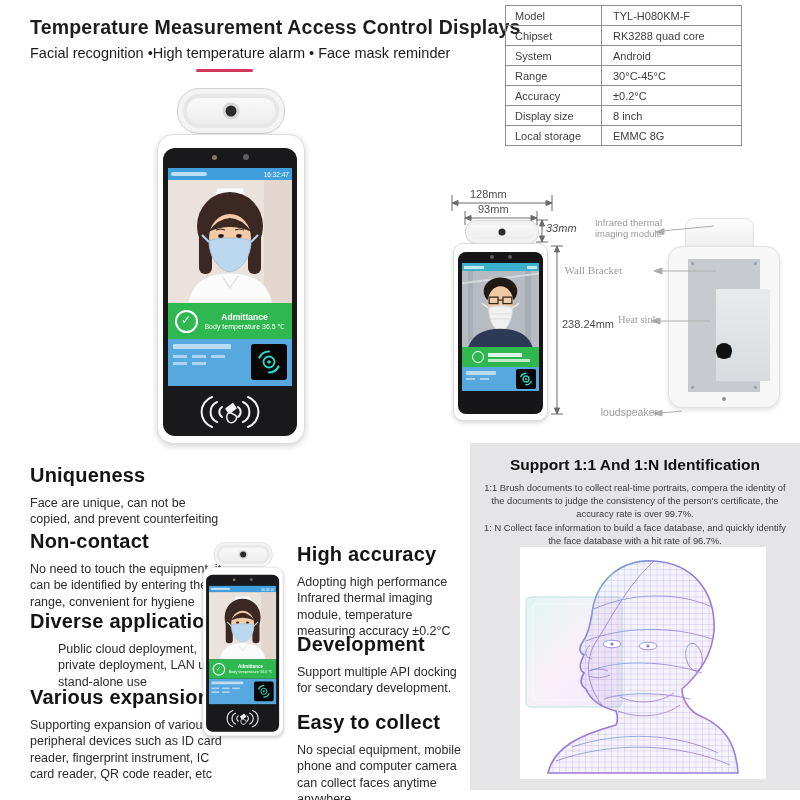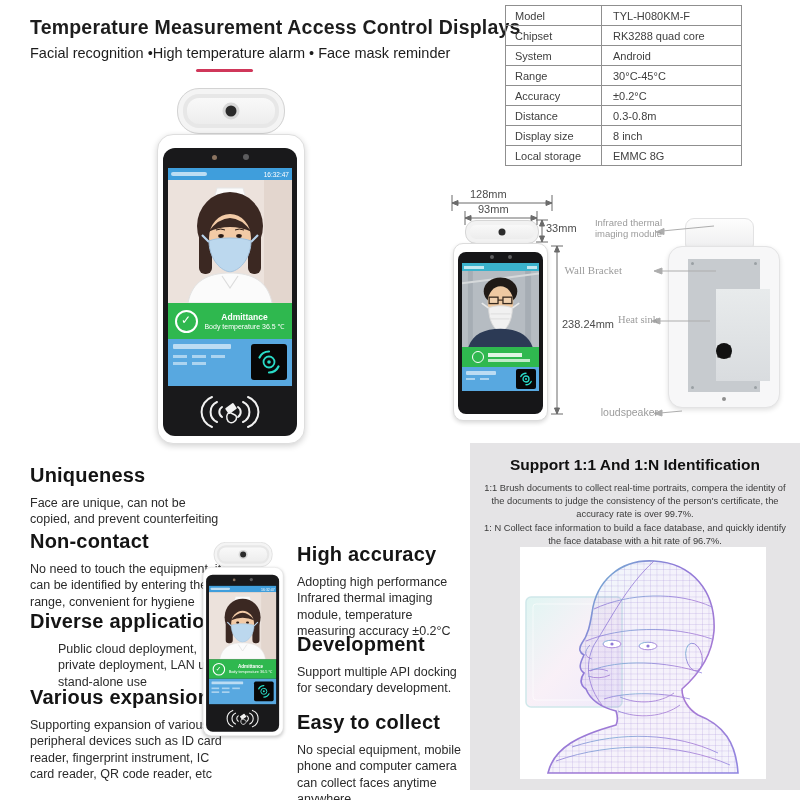--- a/index.html
+++ b/index.html
@@ -141,24 +141,20 @@
         </tr>
     <tr>
           <td class="k">Range</td>
           <td class="v">30°C-45°C</td>
         </tr>
     <tr>
           <td class="k">Accuracy</td>
           <td class="v">±0.2°C</td>
         </tr>
     <tr>
-          <td class="k">Distance</td>
-          <td class="v">0.3-0.8m</td>
-        </tr>
-    <tr>
           <td class="k">Display size</td>
           <td class="v">8 inch</td>
         </tr>
     <tr>
           <td class="k">Local storage</td>
           <td class="v">EMMC 8G</td>
         </tr>
   </tbody>
     </table>
 
@@ -321,21 +317,21 @@
         <polygon points="102,57 99.5,51 104.5,51"></polygon>
       <line x1="111" y1="61" x2="123" y2="61"></line>
         <line x1="111" y1="229" x2="123" y2="229"></line>
       <line x1="117" y1="61" x2="117" y2="229"></line>
       <polygon points="117,61 114.5,67 119.5,67"></polygon>
         <polygon points="117,229 114.5,223 119.5,223"></polygon>
     </g>
   </svg>
   <span class="dim-label" style="left:470px;top:188px;">128mm</span>
   <span class="dim-label" style="left:478px;top:203px;">93mm</span>
-  <span class="dim-label" style="left:546px;top:222px;">33mm</span>
+  <span class="dim-label" style="left:546px;top:222px;font-style:italic;">33mm</span>
   <span class="dim-label" style="left:562px;top:318px;">238.24mm</span>
 
   <div class="back-view">
     <div class="bv-tab"></div>
     <div class="bv-body">
       <div class="bv-bracket">
         <span class="bv-screw" style="left:3px;top:3px;"></span>
           <span class="bv-screw" style="right:3px;top:3px;"></span>
         <span class="bv-screw" style="left:3px;bottom:3px;"></span>
           <span class="bv-screw" style="right:3px;bottom:3px;"></span>

